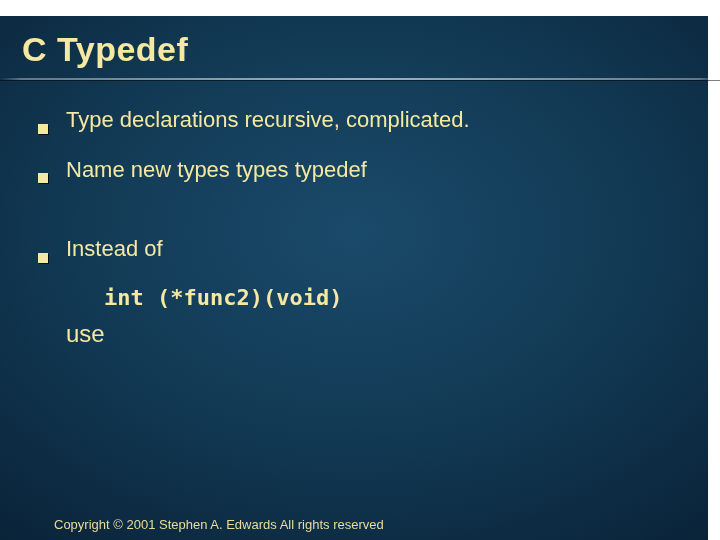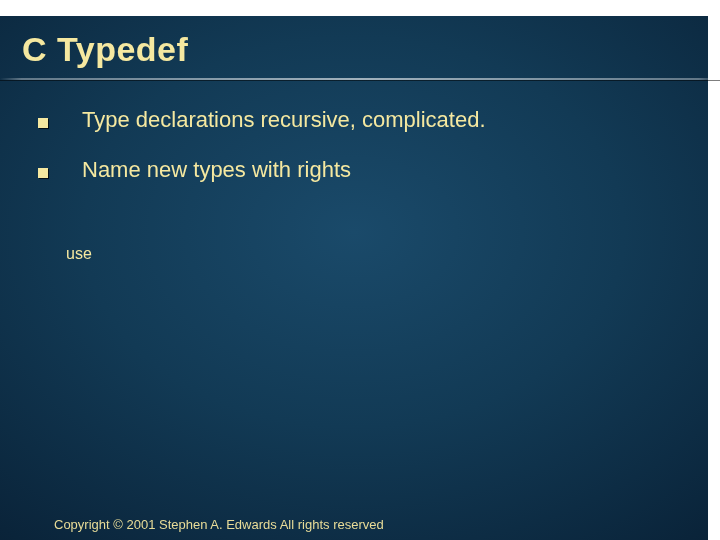--- a/index.html
+++ b/index.html
@@ -47,23 +47,22 @@
     box-shadow: 0 1px 0 rgba(0,0,0,0.5);
   }
   .content {
     position: absolute;
     top: 90px;
     left: 38px;
     right: 30px;
   }
   .bullet-row {
     display: flex;
-    align-items: center;
+    align-items: flex-end;
     margin-bottom: 22px;
-    gap: 16px;
   }
   .bullet-mark {
     width: 10px;
     height: 10px;
     background: #f5e8a0;
     margin-top: 7px;
     margin-right: 18px;
     flex: 0 0 10px;
     box-shadow: 1px 1px 0 rgba(0,0,0,0.7);
   }
@@ -77,21 +76,21 @@
   .indent1 {
     margin-left: 66px;
     font-family: "Lucida Console", Consolas, monospace;
     font-weight: bold;
     font-size: 22px;
     margin-top: 8px;
     margin-bottom: 10px;
   }
   .indent0text {
     margin-left: 28px;
-    font-size: 16px;
+    font-size: 24px;
     margin-top: 10px;
     margin-bottom: 10px;
   }
   .copyright {
     position: absolute;
     bottom: 24px;
     left: 54px;
     font-size: 13px;
     color: #e8dc98;
   }
@@ -106,26 +105,31 @@
 
   <div class="content">
 
     <div class="bullet-row">
       <div class="bullet-mark"></div>
       <div class="bullet-text">Type declarations recursive, complicated.</div>
     </div>
 
     <div class="bullet-row">
       <div class="bullet-mark"></div>
-      <div class="bullet-text">Name new types with rights</div>
+      <div class="bullet-text">Name new types types typedef</div>
     </div>
 
     <div class="gap"></div>
 
+    <div class="bullet-row">
+      <div class="bullet-mark"></div>
+      <div class="bullet-text">Instead of</div>
+    </div>
 
+    <div class="indent1">int (*func2)(void)</div>
 
     <div class="indent0text">use</div>
 
 
   </div>
 
   <div class="copyright">Copyright © 2001 Stephen A. Edwards  All rights reserved</div>
 
 </div>
 

